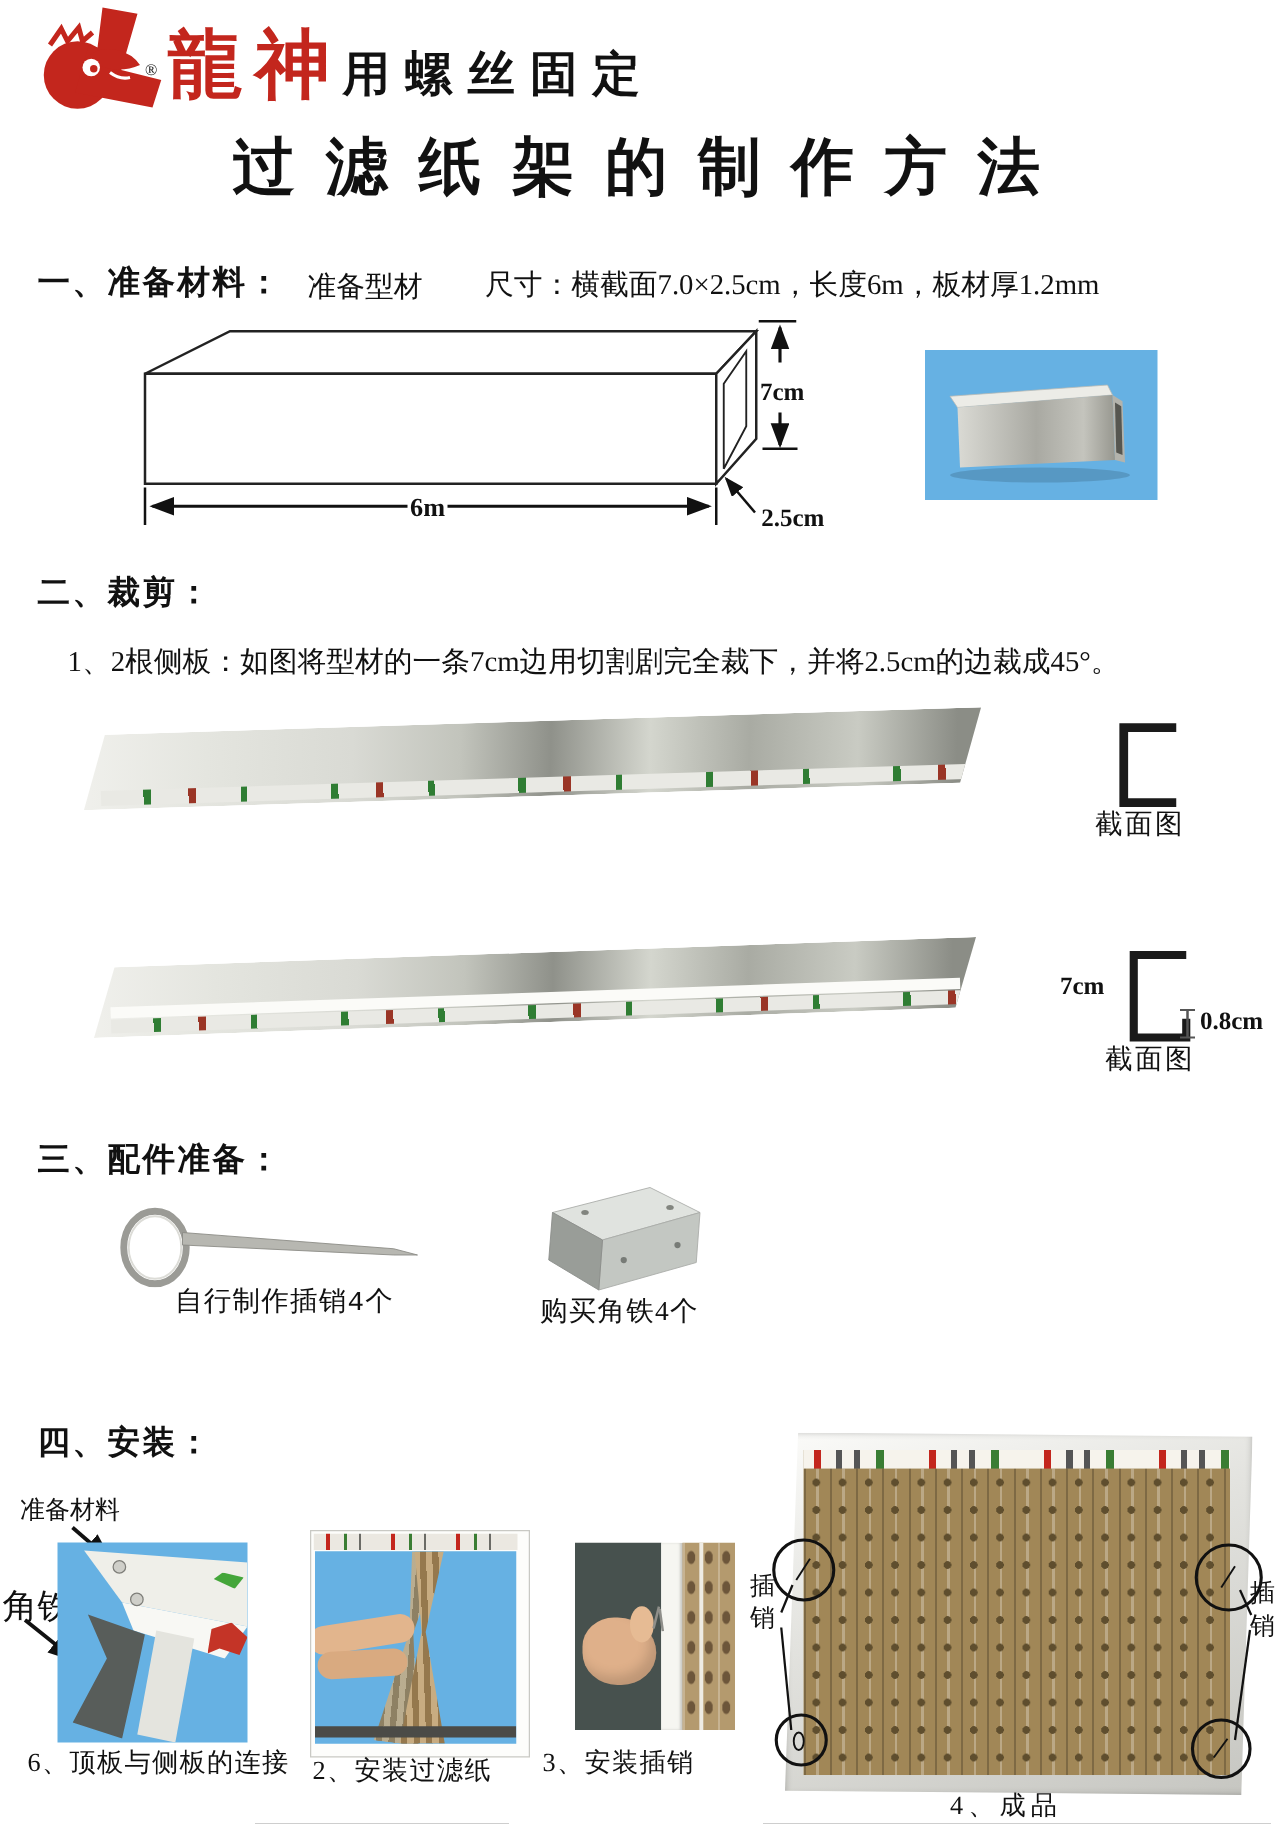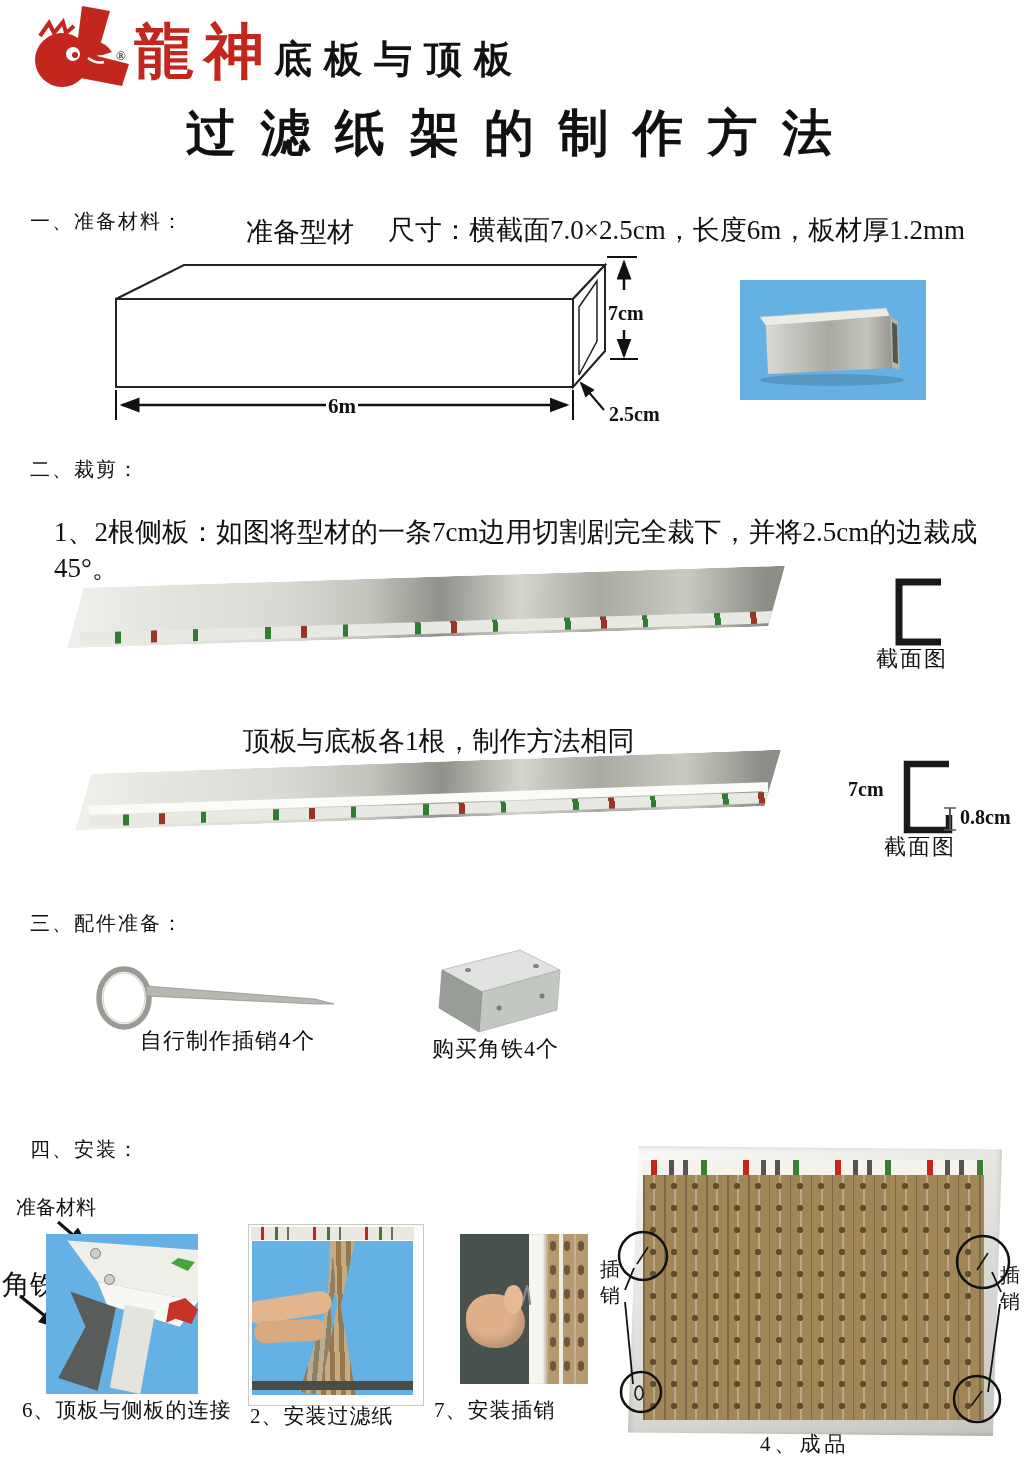--- a/index.html
+++ b/index.html
@@ -6,22 +6,22 @@
   #canvas{position:relative;width:1024px;height:1459px;background:#ffffff;margin:0 auto;
           font-family:"Liberation Serif","DejaVu Serif",serif;color:#111;overflow:hidden;}
   .abs{position:absolute;}
   svg text{font-family:"Liberation Serif","DejaVu Serif",serif;fill:#111;}
 
   
   .brand-name{font-size:60px;font-weight:bold;color:#c3261d;letter-spacing:10px;}
   .brand-series{font-size:38px;font-weight:bold;letter-spacing:12px;}
   .main-title{left:0;right:0;top:100px;text-align:center;font-size:50px;font-weight:bold;letter-spacing:6px;}
 
-  .h2{font-size:20px;font-weight:normal;letter-spacing:2px;}
-  .body-t{font-size:27px;}
+  .h2{font-size:26px;font-weight:bold;letter-spacing:2px;}
+  .body-t{font-size:23px;}
   .cap{font-size:21px;letter-spacing:1px;}
 
   
   .bar{background:linear-gradient(93deg,#f0f0ec 0%,#e4e5df 14%,#d9dad4 30%,#c2c4bc 42%,#8f918a 52%,#d4d6ce 63%,#a9aba3 74%,#c9cbc3 86%,#8b8d86 97%);
        clip-path:polygon(2.6% 0,100% 0,97.4% 100%,0 100%);}
   .bar .strip{position:absolute;left:2%;right:2%;bottom:5%;height:20%;
        background:repeating-linear-gradient(90deg,#e9e9e4 0 34px,#2f7d33 34px 40px,#e9e9e4 40px 70px,#9a3526 70px 76px,#e9e9e4 76px 112px,#2f7d33 112px 117px,#e9e9e4 117px 150px);}
   .bar .band{position:absolute;left:2%;right:2%;bottom:26%;height:17%;background:#fbfbf8;}
 
   
@@ -95,21 +95,21 @@
     <path d="M14 34 l9 -13 l5 10 l9 -11 l3 11 l8 -7" fill="none" stroke="#c3261d" stroke-width="4"></path>
     <circle cx="36" cy="58" r="27" fill="#c3261d"></circle>
     <path d="M56 4 L84 9 L71 54 L103 62 L96 84 L34 72 L45 34 L52 36 Z" fill="#c3261d"></path>
     <path d="M40 48 q10 -14 28 -10 q12 3 18 12 q-14 6 -28 2 q-10 -2 -18 -4 Z" fill="#c3261d"></path>
     <circle cx="47" cy="52" r="7" fill="#ffffff"></circle>
     <circle cx="49" cy="53" r="3" fill="#c3261d"></circle>
     <path d="M62 56 q8 6 16 4" stroke="#fff" stroke-width="2.5" fill="none"></path>
     <text x="90" y="58" font-size="13" fill="#c3261d">®</text>
   </svg>
   <div class="abs brand-name" style="left:134px;top:12px;">龍神</div>
-  <div class="abs brand-series" style="left:274px;top:34px;">底板与顶板</div>
+  <div class="abs brand-series" style="left:274px;top:34px;">用螺丝固定</div>
 
   <div class="abs main-title">过 滤 纸 架 的 制 作 方 法</div>
 
   <div class="abs h2" style="left:30px;top:208px;">一、准备材料：</div>
   <div class="abs body-t" style="left:246px;top:214px;">准备型材</div>
   <div class="abs body-t" style="left:388px;top:212px;">尺寸：横截面7.0×2.5cm，长度6m，板材厚1.2mm</div>
 
   <svg class="abs" style="left:58px;top:252px;" width="625" height="180" viewBox="0 0 625 180">
     <defs>
       <marker id="ah" markerWidth="9" markerHeight="8" refX="7" refY="3" orient="auto">
@@ -157,21 +157,20 @@
 
   <div class="abs bar" style="left:66px;top:577px;width:720px;height:60px;transform:rotate(-1.8deg);">
     <div class="strip"></div>
   </div>
 
   <svg class="abs" style="left:886px;top:576px;" width="60" height="74" viewBox="0 0 60 74">
     <path d="M55 6 H13 V66 H55" fill="none" stroke="#1a1a1a" stroke-width="7"></path>
   </svg>
   <div class="abs" style="left:876px;top:644px;font-size:22px;letter-spacing:2px;">截面图</div>
 
-  <div class="abs body-t" style="left:243px;top:723px;">顶板与底板各1根，制作方法相同</div>
 
   <div class="abs bar" style="left:74px;top:762px;width:708px;height:56px;transform:rotate(-2deg);">
     <div class="band"></div>
     <div class="strip"></div>
   </div>
 
   <div class="abs" style="left:848px;top:778px;font-size:20px;font-weight:bold;">7cm</div>
   <svg class="abs" style="left:896px;top:758px;" width="58" height="82" viewBox="0 0 58 82">
     <path d="M53 6 H11 V72 H53 V57" fill="none" stroke="#1a1a1a" stroke-width="6.5"></path>
   </svg>
@@ -251,21 +250,21 @@
 
   <div class="abs photo p3" style="left:460px;top:1234px;width:128px;height:150px;">
     <div class="p3-dark"></div>
     <div class="p3-strip"></div>
     <div class="p3-paper"></div>
     <div class="p3-hand"></div>
     <div class="p3-thumb"></div>
     <div class="p3-pin"></div>
     <div class="p3-pin2"></div>
   </div>
-  <div class="abs cap" style="left:434px;top:1396px;">7、安装插销</div>
+  <div class="abs cap" style="left:434px;top:1396px;">3、安装插销</div>
 
   <div class="abs" style="left:628px;top:1146px;width:374px;height:290px;">
     <div class="bp-frame">
       <div class="bp-inner">
         <div class="bp-print"></div>
         <div class="bp-media"></div>
       </div>
     </div>
   </div>
 

